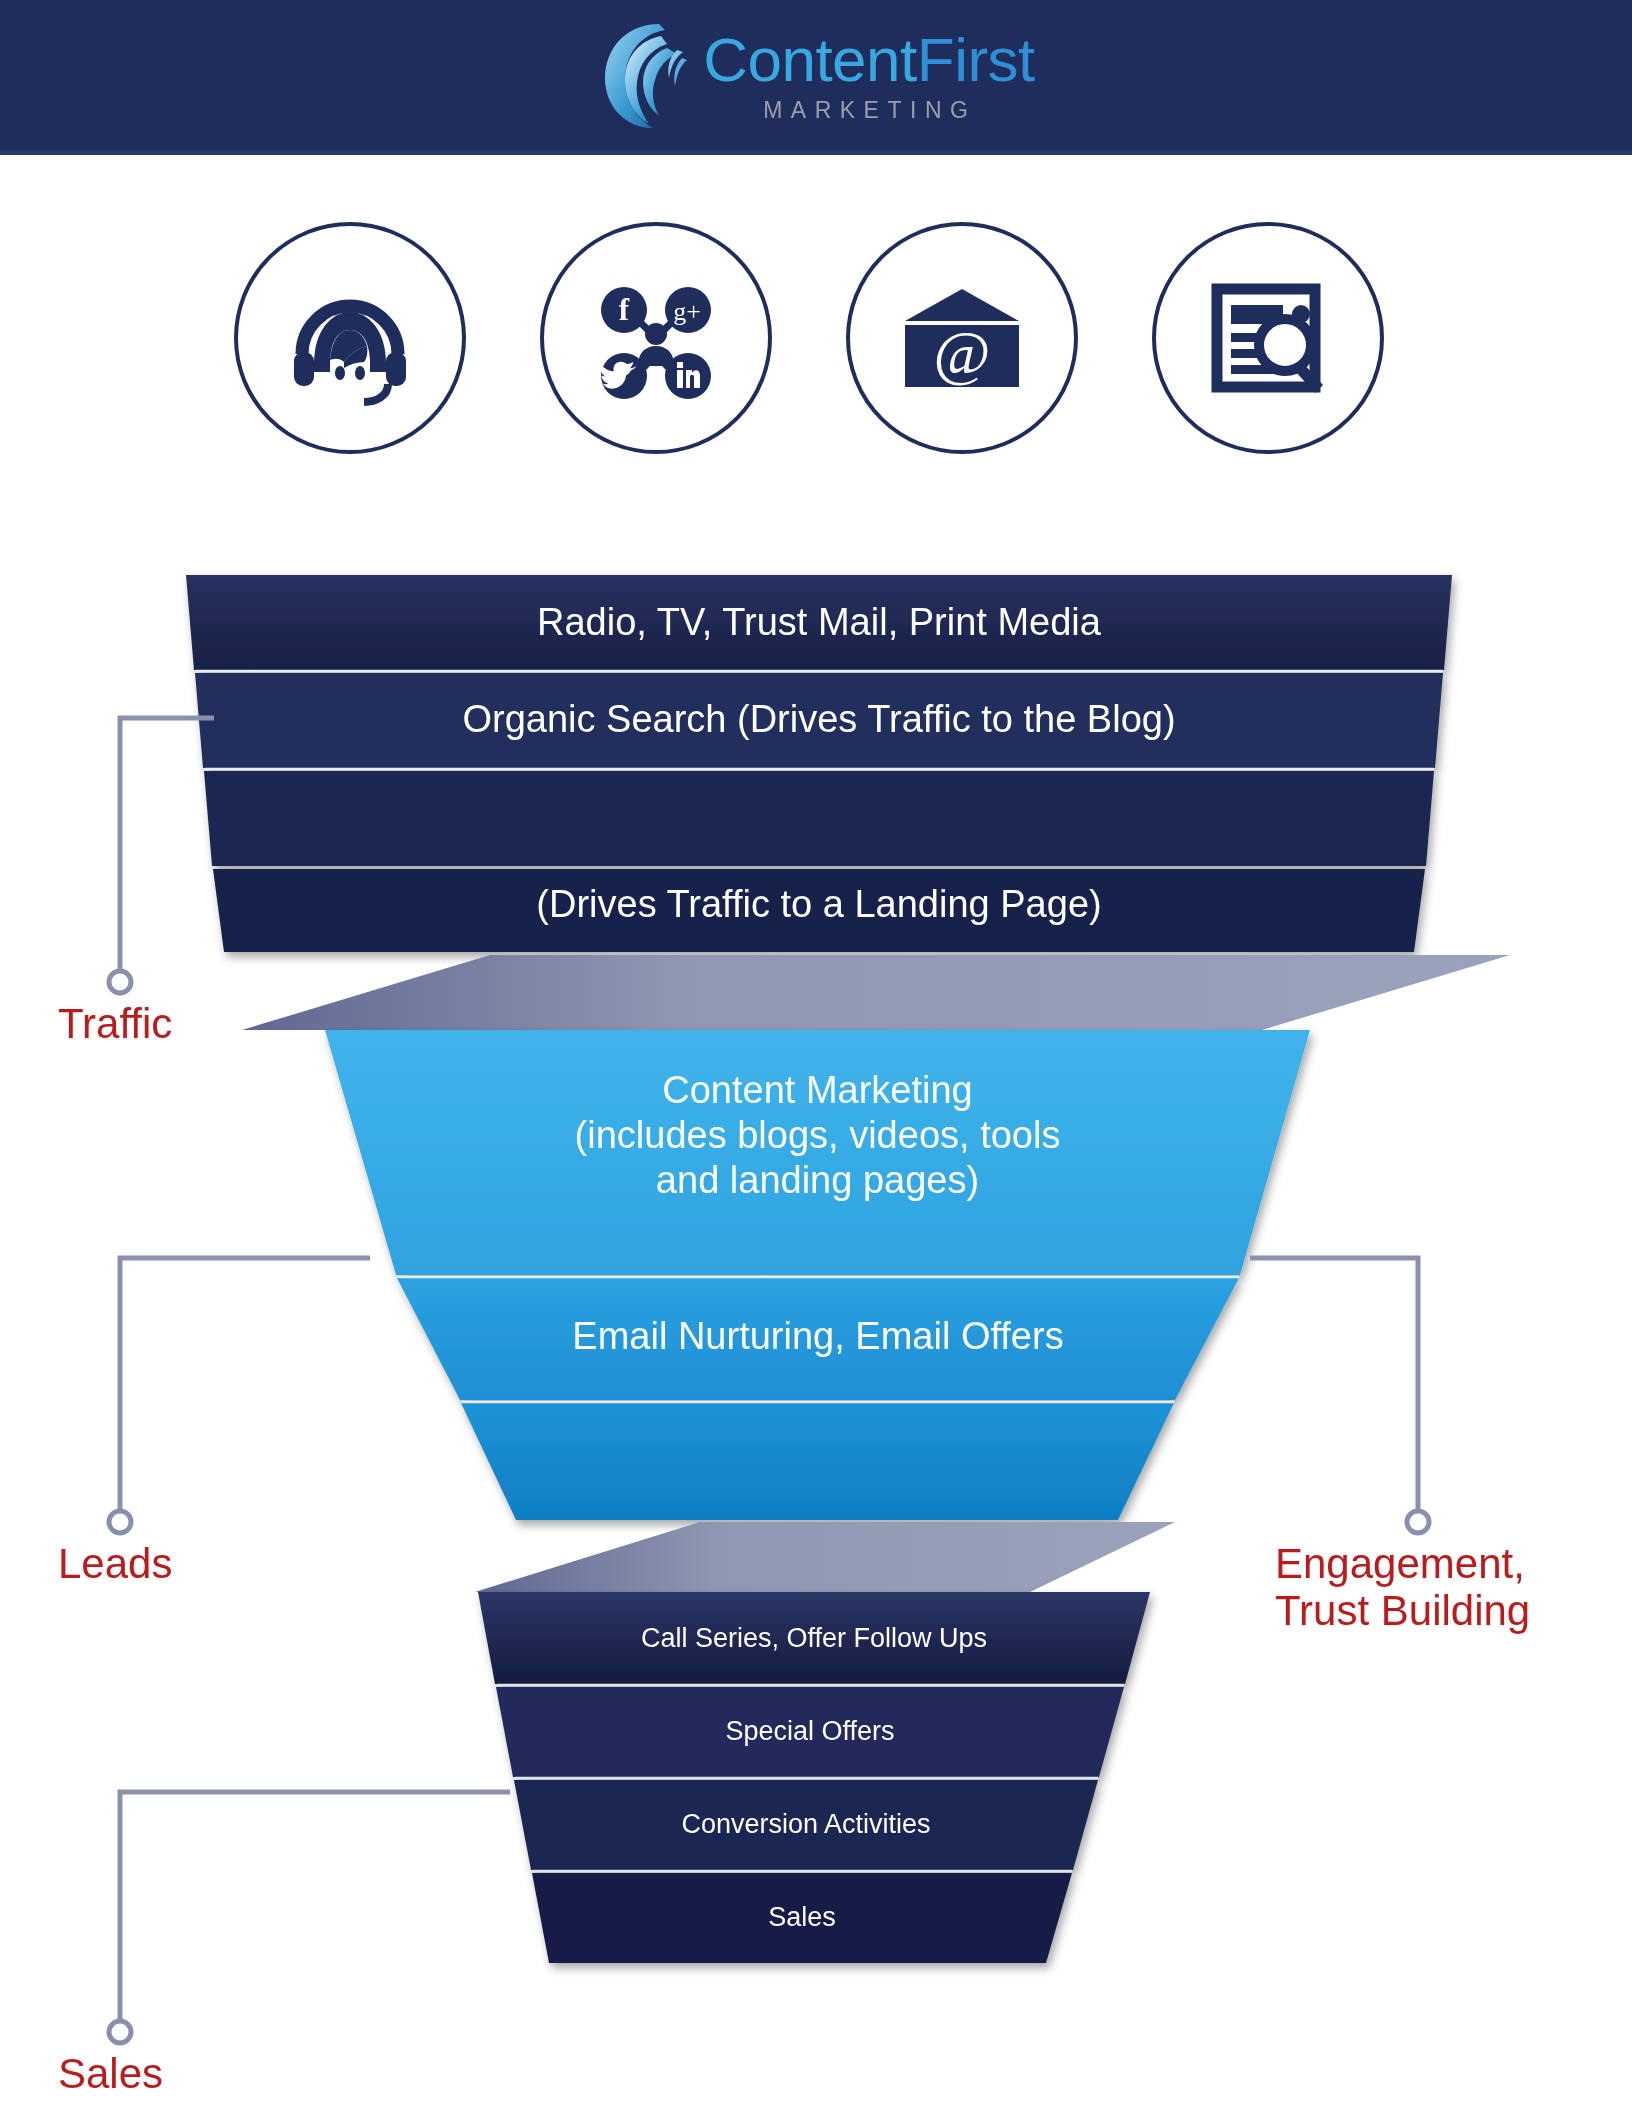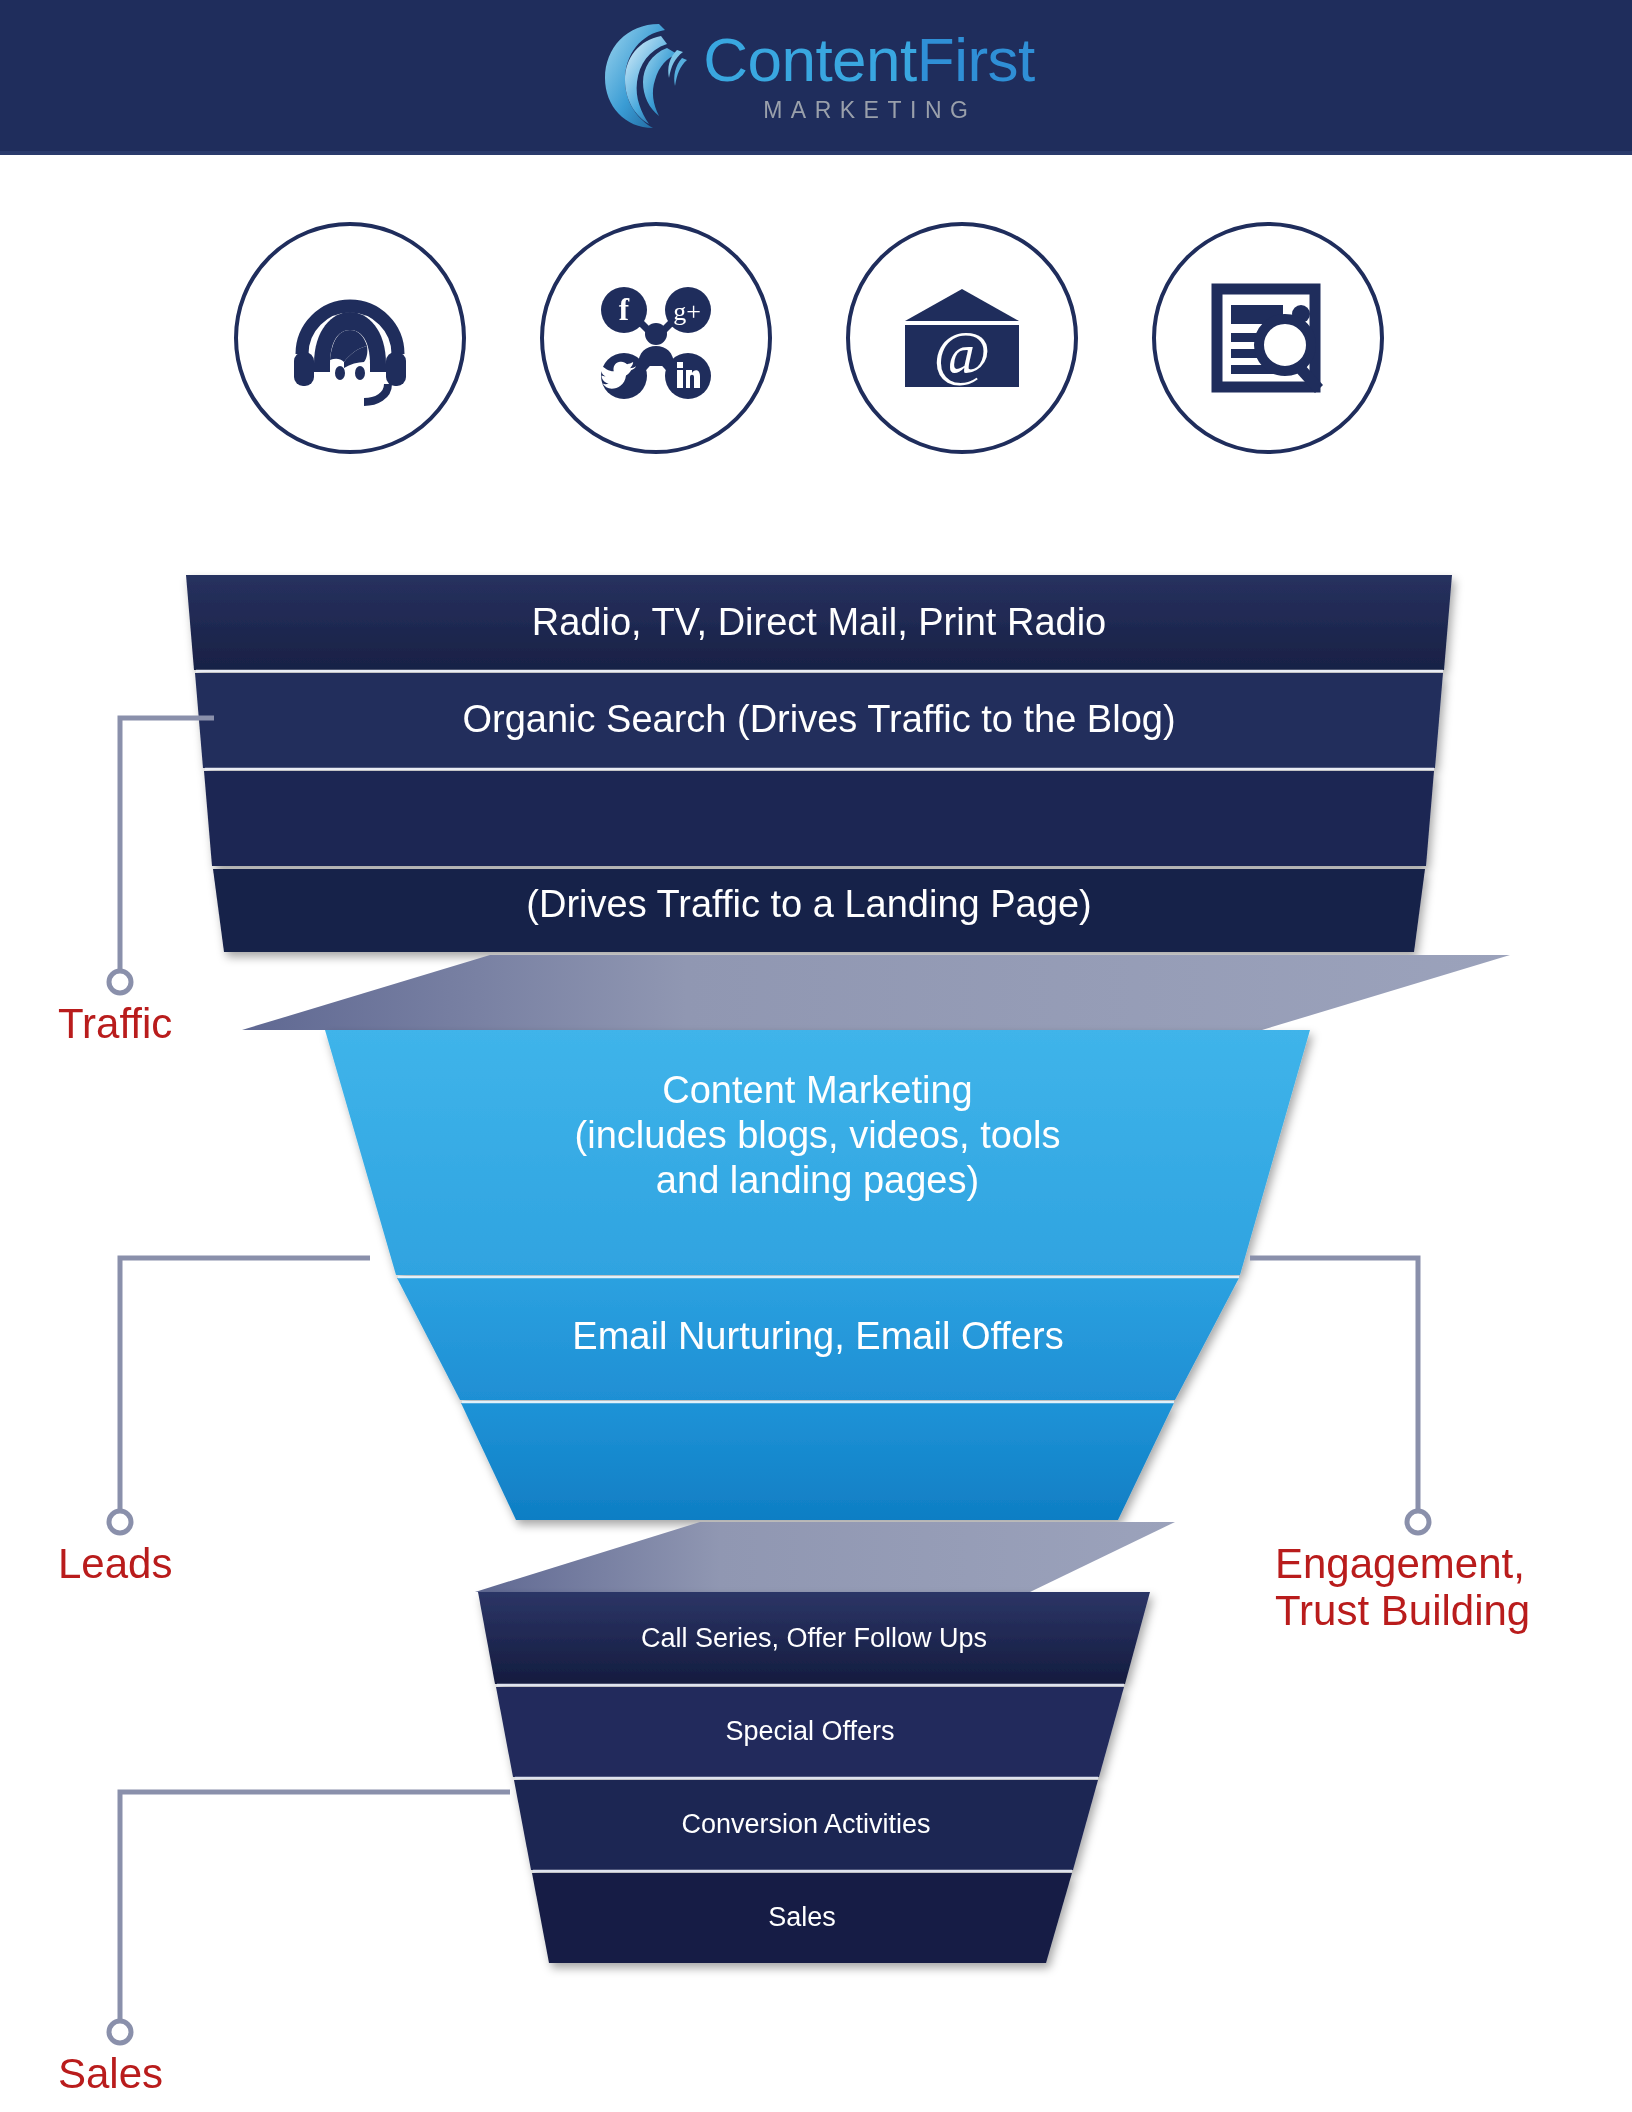--- a/index.html
+++ b/index.html
@@ -259,23 +259,23 @@
 
     <path d="M1250 1258 L1418 1258 L1418 1512" fill="none" stroke="#8a90ab" stroke-width="5"></path>
     <circle cx="1418" cy="1522" r="11" fill="#ffffff" stroke="#8a90ab" stroke-width="5"></circle>
 
     <path d="M510 1792 L120 1792 L120 2022" fill="none" stroke="#8a90ab" stroke-width="5"></path>
     <circle cx="120" cy="2032" r="11" fill="#ffffff" stroke="#8a90ab" stroke-width="5"></circle>
   </svg>
 
   <div class="funnel-text-layer">
 
-    <div class="band-label top-band" style="left:186px; top:600px; width:1266px;">Radio, TV, Direct Mail, Print Radio</div>
+    <div class="band-label top-band" style="left:186px; top:600px; width:1266px;">Radio, TV, Trust Mail, Print Media</div>
     <div class="band-label top-band" style="left:195px; top:697px; width:1248px;">Organic Search (Drives Traffic to the Blog)</div>
-    <div class="band-label top-band" style="left:203px; top:882px; width:1212px;">(Drives Traffic to a Landing Page)</div>
+    <div class="band-label top-band" style="left:213px; top:882px; width:1212px;">(Drives Traffic to a Landing Page)</div>
 
     <div class="band-label mid-band" style="left:325px; top:1068px; width:985px;">Content Marketing
 (includes blogs, videos, tools
 and landing pages)</div>
     <div class="band-label mid-band" style="left:397px; top:1314px; width:842px;">Email Nurturing, Email Offers</div>
 
     <div class="band-label bot-band" style="left:478px; top:1623px; width:672px;">Call Series, Offer Follow Ups</div>
     <div class="band-label bot-band" style="left:496px; top:1716px; width:628px;">Special Offers</div>
     <div class="band-label bot-band" style="left:514px; top:1809px; width:584px;">Conversion Activities</div>
     <div class="band-label bot-band" style="left:532px; top:1902px; width:540px;">Sales</div>

